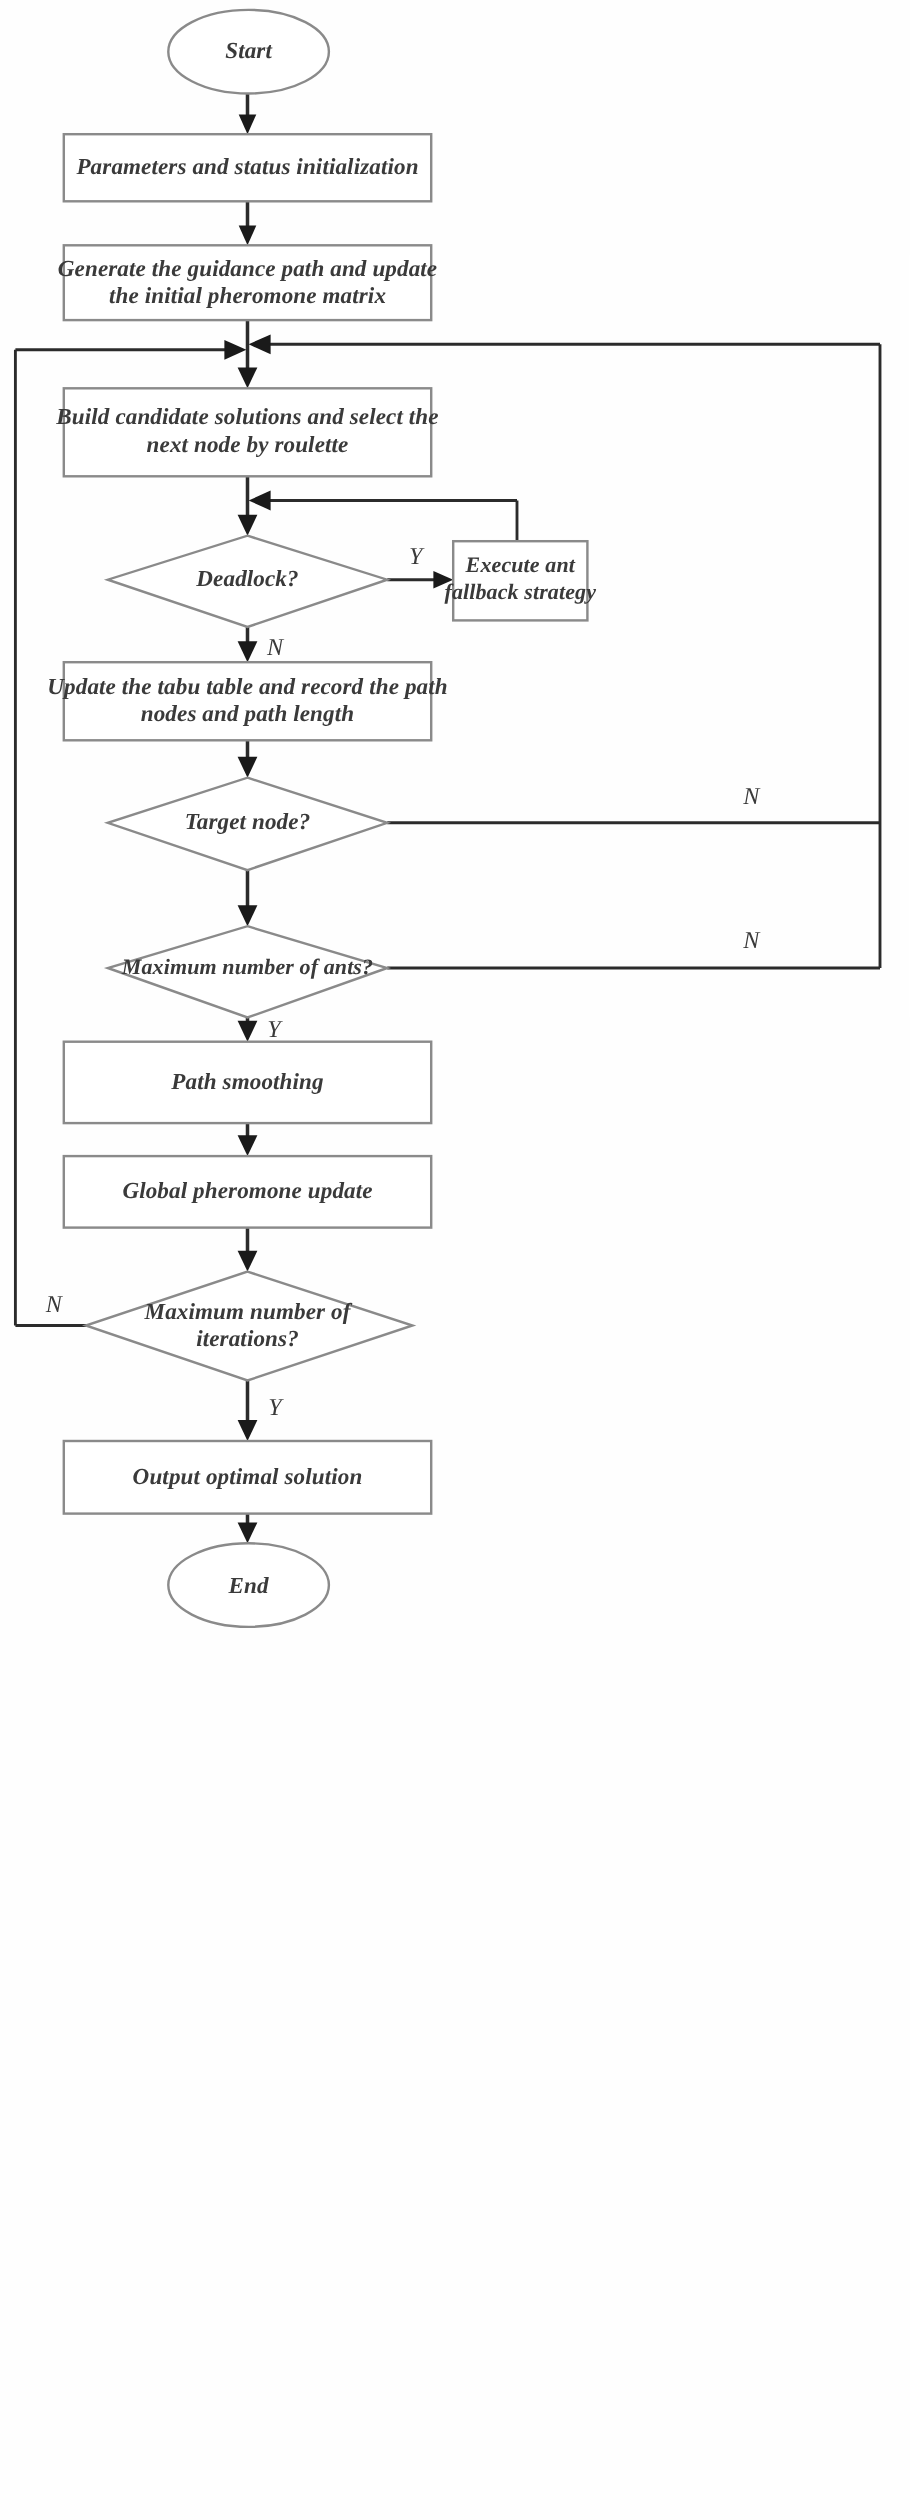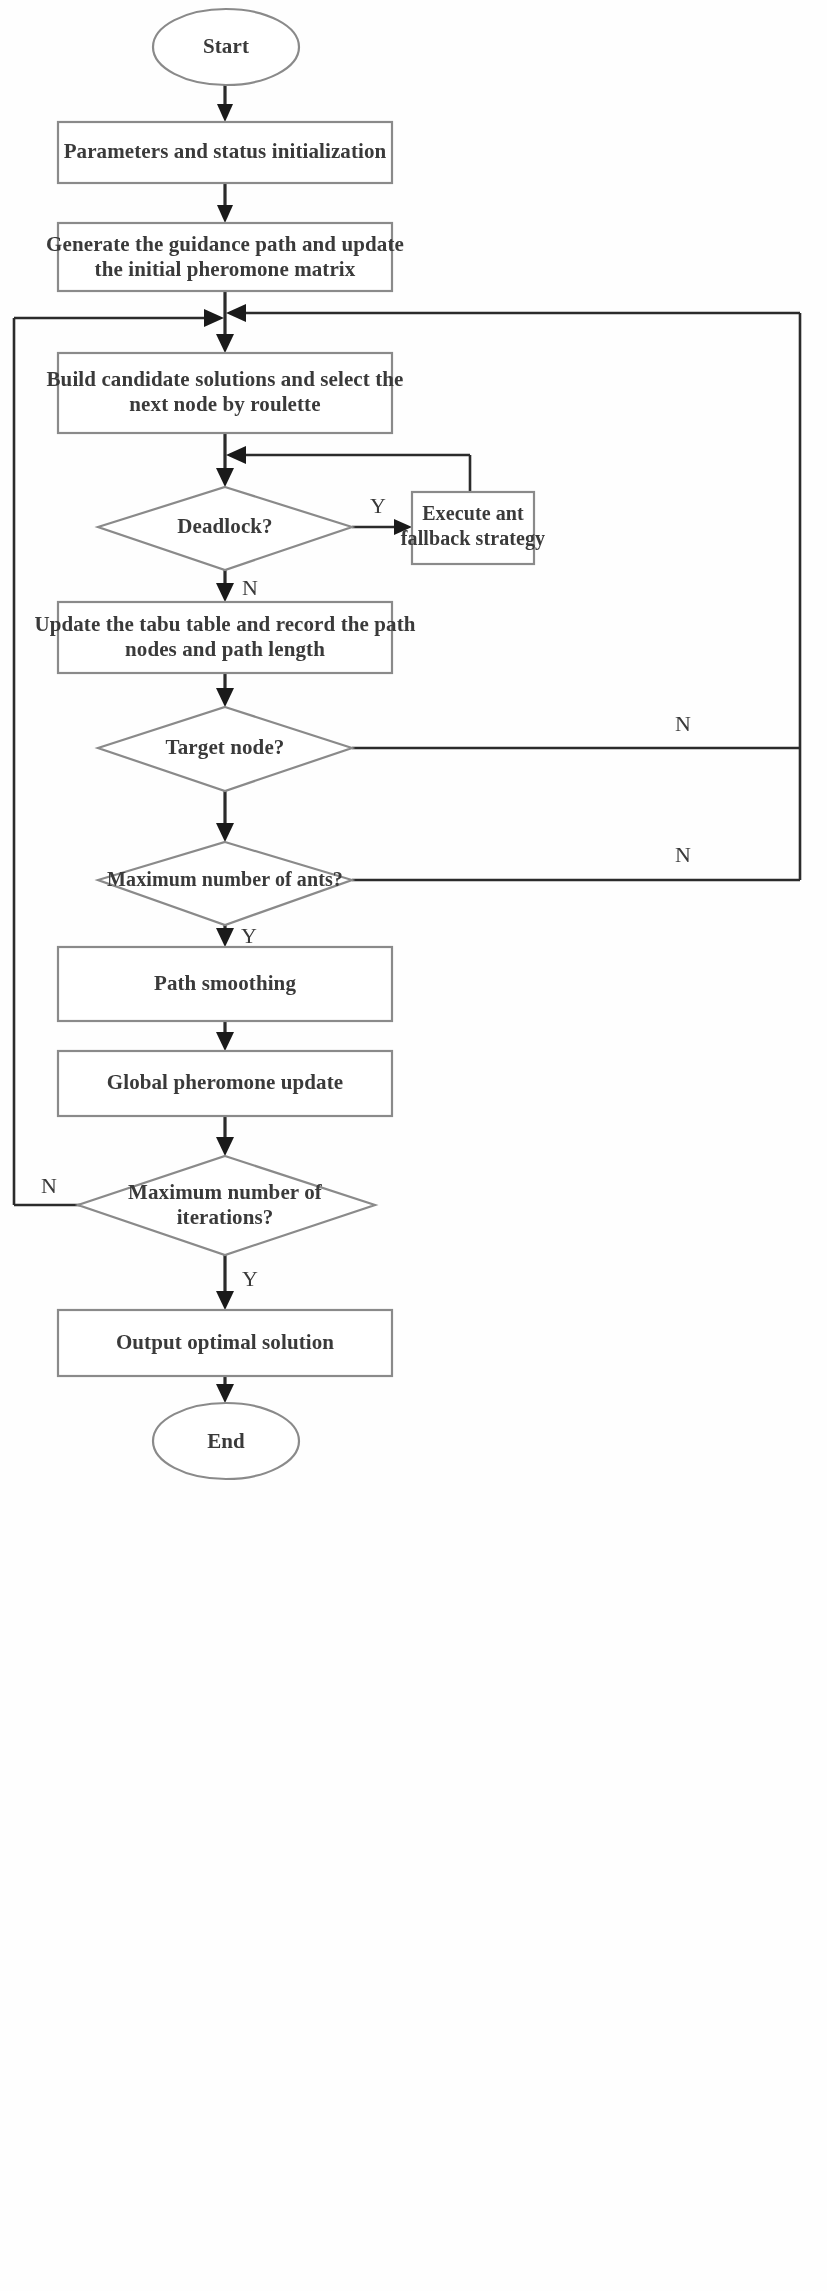--- a/index.html
+++ b/index.html
@@ -11,20 +11,21 @@
     width: 827px;
     height: 2291px;
     font-family: "Liberation Serif", "DejaVu Serif", serif;
     overflow: hidden;
   }
   #flow-root {
     position: relative;
     width: 827px;
     height: 2291px;
     background: #fefefe;
+    font-style: italic;
   }
   svg#flow-svg {
     position: absolute;
     top: 0;
     left: 0;
     width: 827px;
     height: 2291px;
   }
   .shape-stroke {
     fill: #ffffff;

